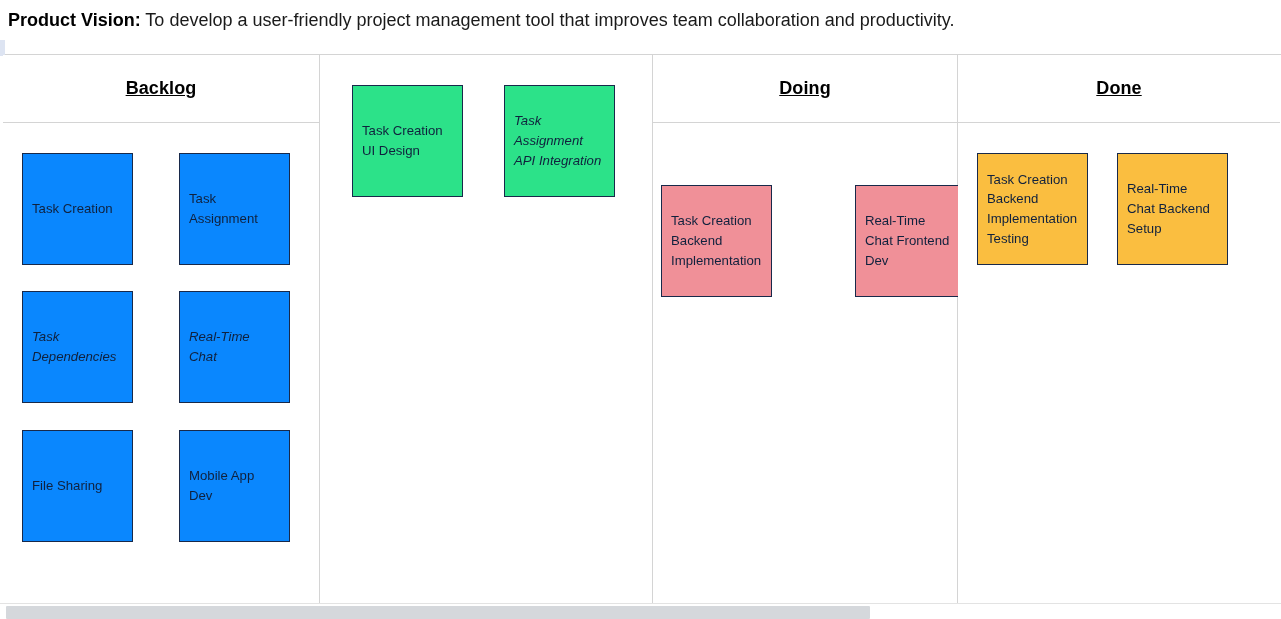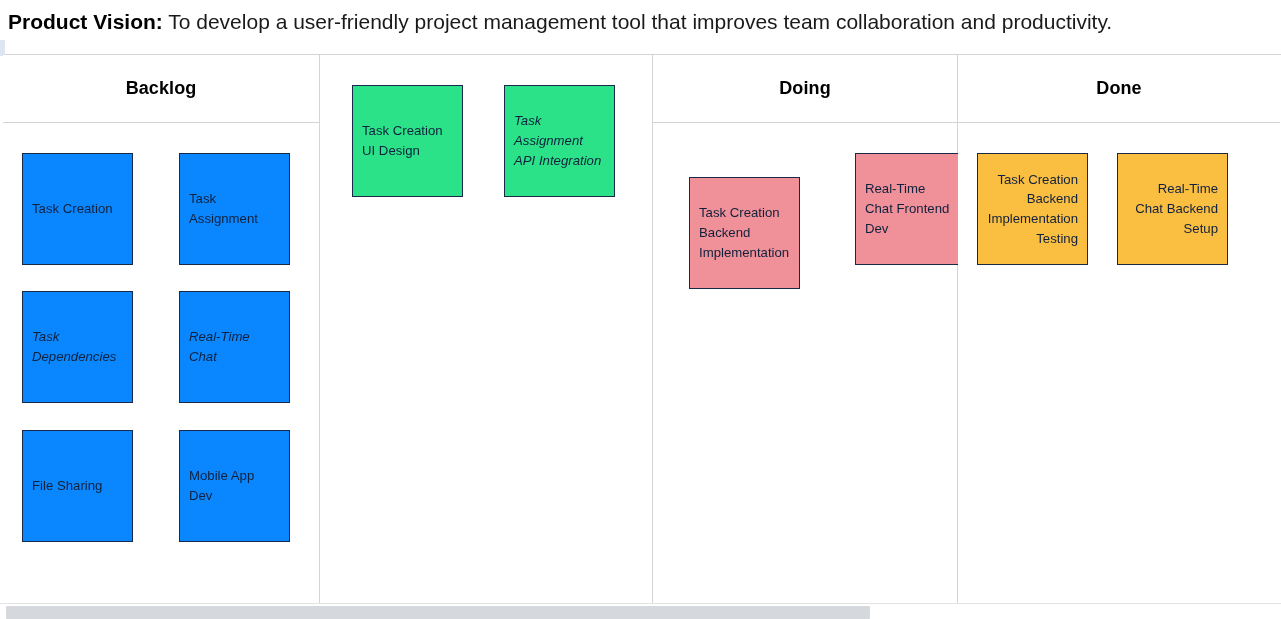--- a/index.html
+++ b/index.html
@@ -27,21 +27,21 @@
     left: 0; top: 0;
     width: 1281px;
     height: 55px;
     background: #ffffff;
     display: flex;
     align-items: flex-start;
     padding: 9px 0 0 8px;
     border-bottom: 1px solid #d4d4d4;
   }
   .vision-text {
-    font-size: 21px;
+    font-size: 18px;
     color: #1a1a1a;
     line-height: 1.25;
     white-space: nowrap;
   }
   .vision-label {
     font-weight: bold;
     color: #000000;
   }
 
   
@@ -77,36 +77,37 @@
     height: 548px;
     border-right: 1px solid #d4d4d4;
     display: flex;
     flex-direction: column;
     background: #ffffff;
   }
   .column:last-child { border-right: none; }
 
   .col-backlog { width: 317px; }
   .col-todo    { width: 333px; }
-  .col-doing   { width: 305px; }
-  .col-done    { width: 322px; text-align: right; }
+  .col-doing   { width: 305px; gap: 32px; }
+  .col-done    { width: 322px; }
 
   .column-header {
     height: 68px;
     min-height: 68px;
     border-bottom: 1px solid #d4d4d4;
     display: flex;
     align-items: center;
     justify-content: center;
   }
   .column-title {
     font-size: 18px;
     font-weight: bold;
     color: #000000;
     letter-spacing: 0.1px;
+    text-decoration: underline;
   }
 
   .column-body {
     position: relative;
     flex: 1 1 auto;
     padding: 0;
   }
 
   
   .card {
@@ -213,21 +214,21 @@
           <span class="card-text">Task Assignment API Integration</span>
         </div>
       </div>
     </div>
 
     <div class="column col-doing">
       <div class="column-header">
         <span class="column-title">Doing</span>
       </div>
       <div class="column-body">
-        <div class="card pink r1 va-c" style="left:36px;margin-top:24px;">
+        <div class="card pink r1 va-c" style="left:8px;">
           <span class="card-text">Task Creation Backend Implementation</span>
         </div>
         <div class="card pink r1 va-c" style="left:186px;margin-left:16px;">
           <span class="card-text">Real-Time Chat Frontend Dev</span>
         </div>
       </div>
     </div>
 
     <div class="column col-done">
       <div class="column-header">

